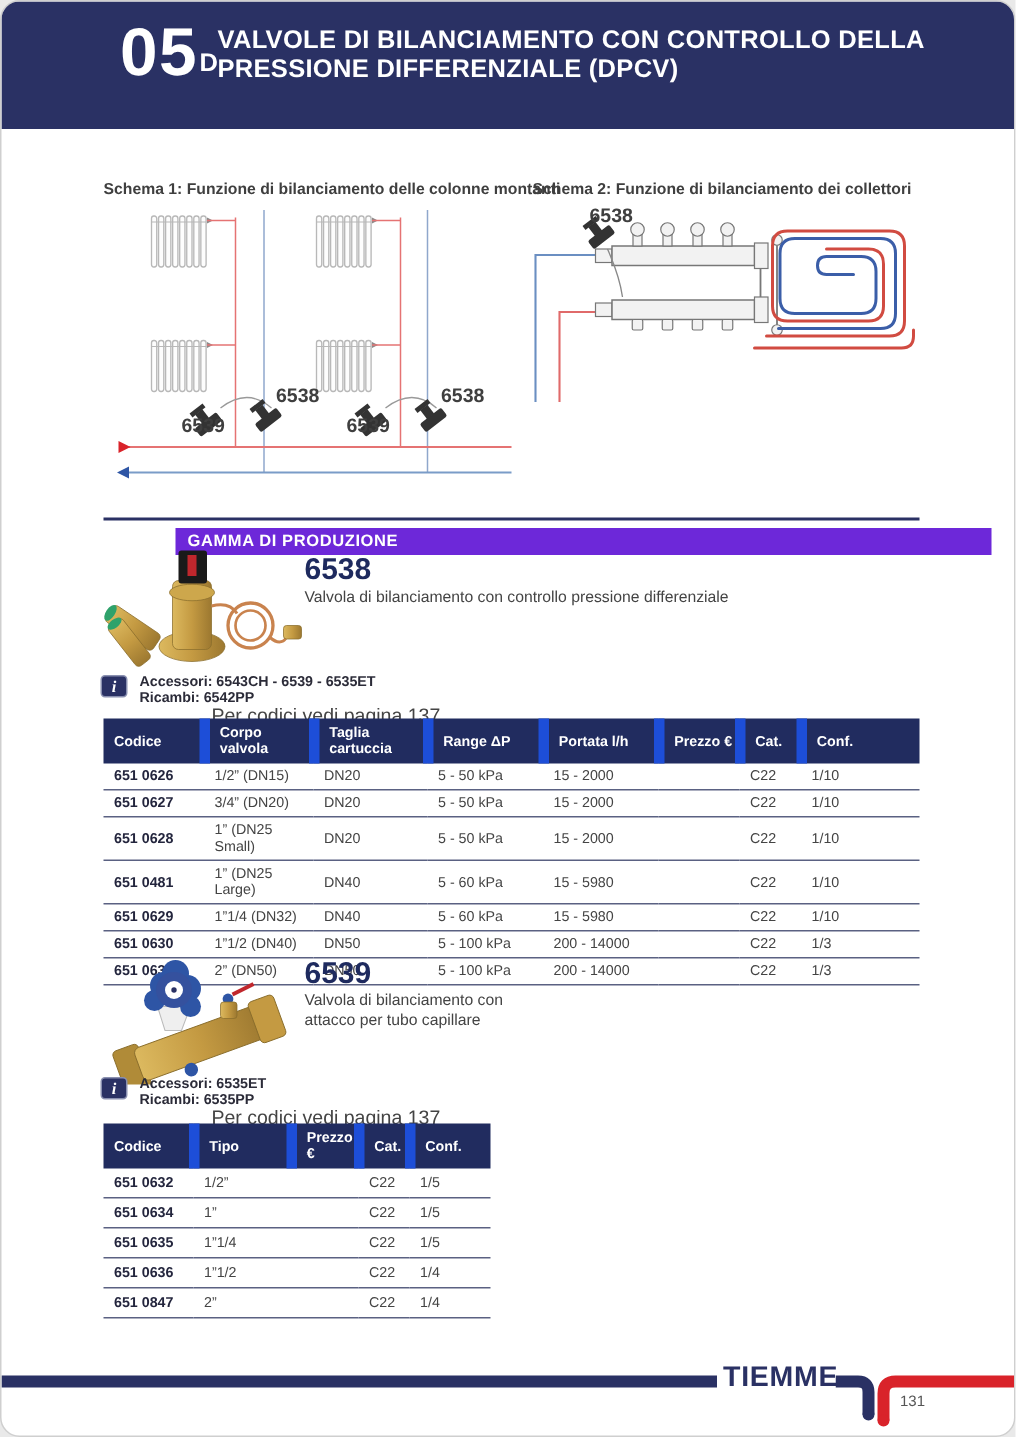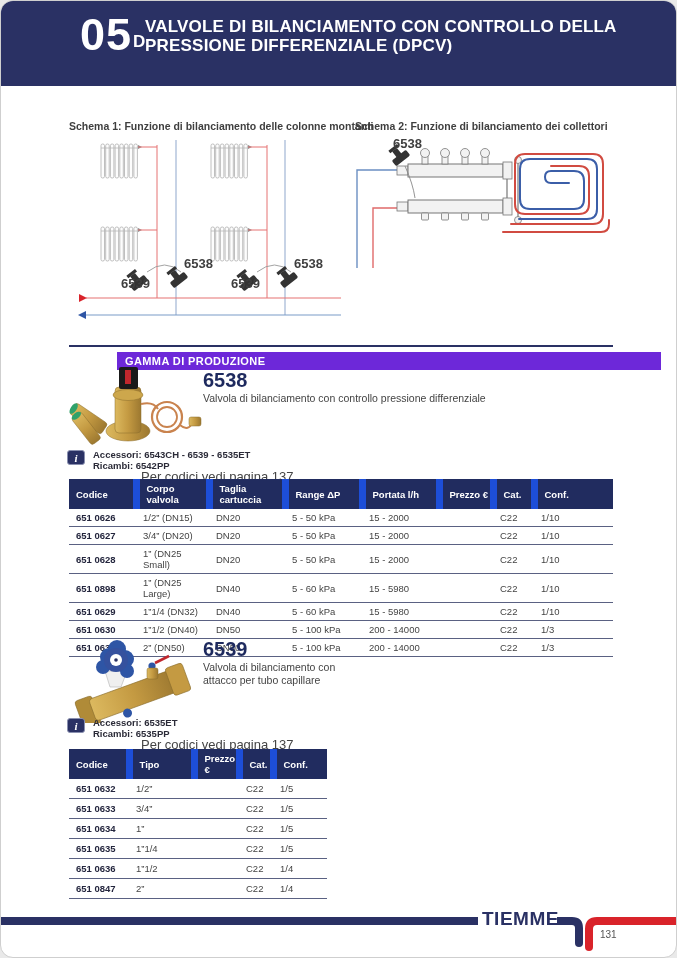--- a/index.html
+++ b/index.html
@@ -288,21 +288,21 @@
           <td>651 0628</td>
           <td>1” (DN25 Small)</td>
           <td>DN20</td>
           <td>5 - 50 kPa</td>
           <td>15 - 2000</td>
           <td></td>
           <td>C22</td>
           <td>1/10</td>
         </tr>
         <tr>
-          <td>651 0898</td>
+          <td>651 0481</td>
           <td>1” (DN25 Large)</td>
           <td>DN40</td>
           <td>5 - 60 kPa</td>
           <td>15 - 5980</td>
           <td></td>
           <td>C22</td>
           <td>1/10</td>
         </tr>
         <tr>
           <td>651 0629</td>
@@ -393,27 +393,20 @@
       </thead>
       <tbody>
         <tr>
           <td>651 0632</td>
           <td>1/2”</td>
           <td></td>
           <td>C22</td>
           <td>1/5</td>
         </tr>
         <tr>
-          <td>651 0633</td>
-          <td>3/4”</td>
-          <td></td>
-          <td>C22</td>
-          <td>1/5</td>
-        </tr>
-        <tr>
           <td>651 0634</td>
           <td>1”</td>
           <td></td>
           <td>C22</td>
           <td>1/5</td>
         </tr>
         <tr>
           <td>651 0635</td>
           <td>1”1/4</td>
           <td></td>

